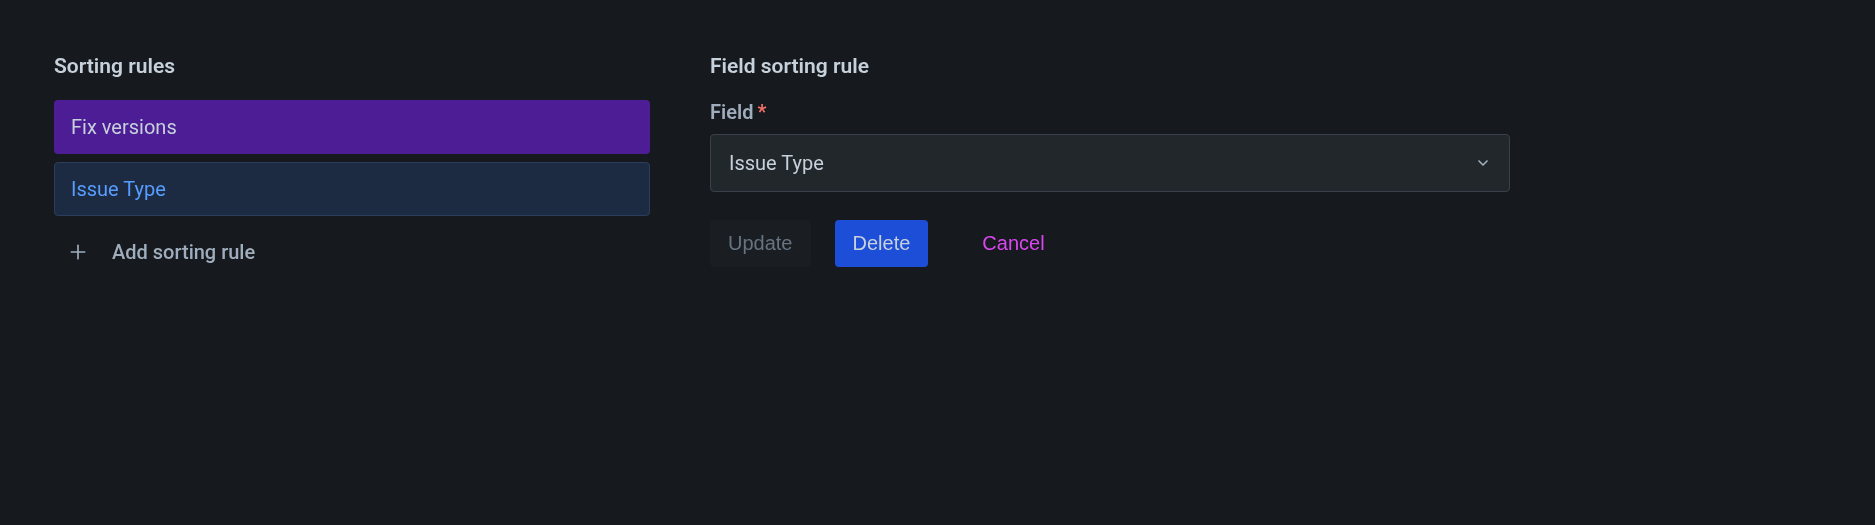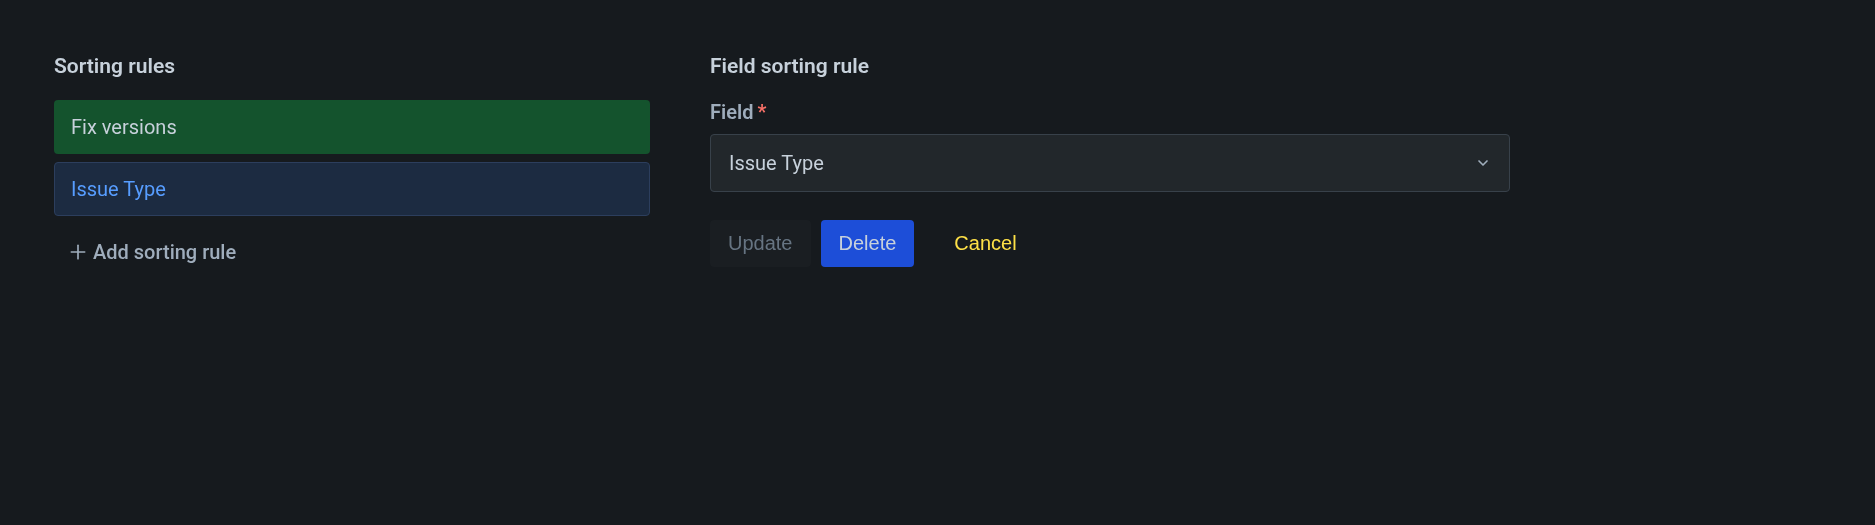--- a/index.html
+++ b/index.html
@@ -29,38 +29,38 @@
     font-size: 21px;
     font-weight: 600;
     margin-bottom: 22px;
   }
   .rule-list {
     display: flex;
     flex-direction: column;
     gap: 8px;
   }
   .rule-item {
-    background-color: #14532d;
+    background-color: #4c1d95;
     border-radius: 4px;
     padding: 14px 16px;
     color: #C7D1DB;
     font-size: 20px;
     font-weight: 400;
     cursor: pointer;
     border: 1px solid transparent;
   }
   .rule-item.active {
     background-color: #1C2B41;
     border: 1px solid #2C3E5D;
     color: #579DFF;
   }
   .add-button {
     display: flex;
     align-items: center;
-    gap: 5px;
+    gap: 24px;
     padding: 14px 14px;
     margin-top: 10px;
     color: #9FADBC;
     font-size: 20px;
     font-weight: 500;
     cursor: pointer;
   }
   .plus-icon {
     width: 20px;
     height: 20px;
@@ -94,21 +94,21 @@
     justify-content: space-between;
   }
   .chevron-icon {
     width: 16px;
     height: 16px;
     color: #9FADBC;
     flex-shrink: 0;
   }
   .button-row {
     display: flex;
-    gap: 10px;
+    gap: 24px;
     margin-top: 28px;
     align-items: center;
   }
   .btn {
     padding: 12px 18px;
     border-radius: 4px;
     font-size: 20px;
     font-weight: 500;
     cursor: pointer;
     border: none;
@@ -116,21 +116,21 @@
   }
   .btn-update {
     color: #667482;
     background-color: rgba(255,255,255,0.02);
   }
   .btn-delete {
     color: #C7D1DB;
     background-color: #1d4ed8;
   }
   .btn-cancel {
-    color: #fde047;
+    color: #d946ef;
     background: transparent;
     margin-left: 12px;
   }
 </style>
 </head>
 <body>
 
 <div class="left-panel">
   <h2 class="section-title">Sorting rules</h2>
   <div class="rule-list">

